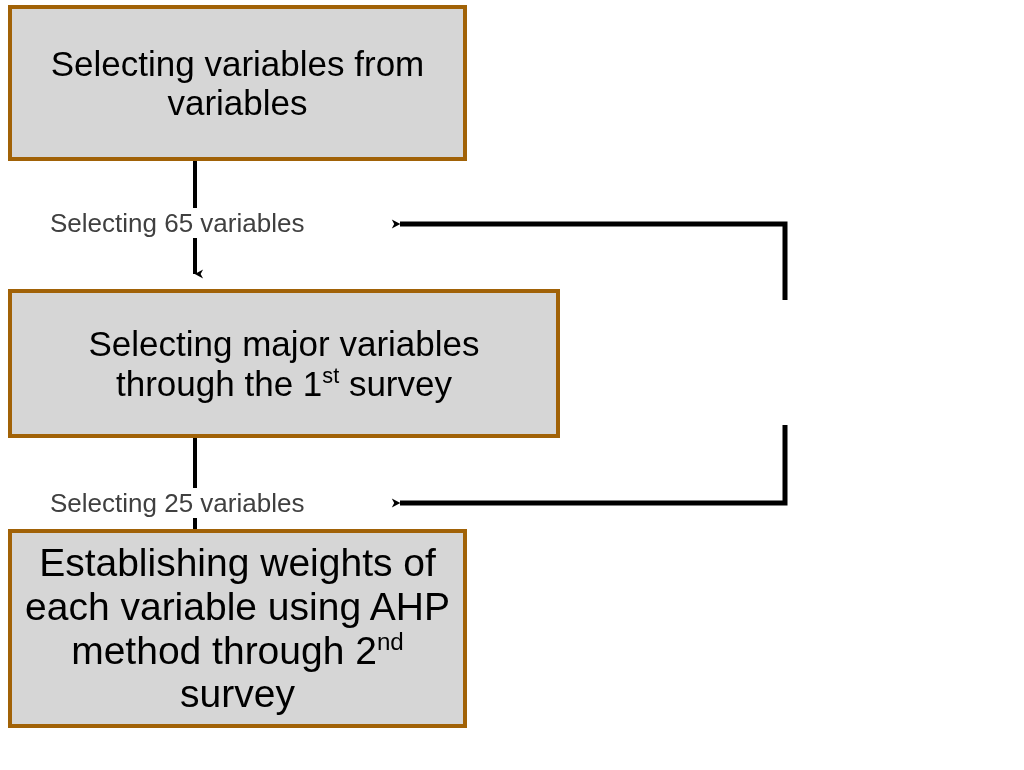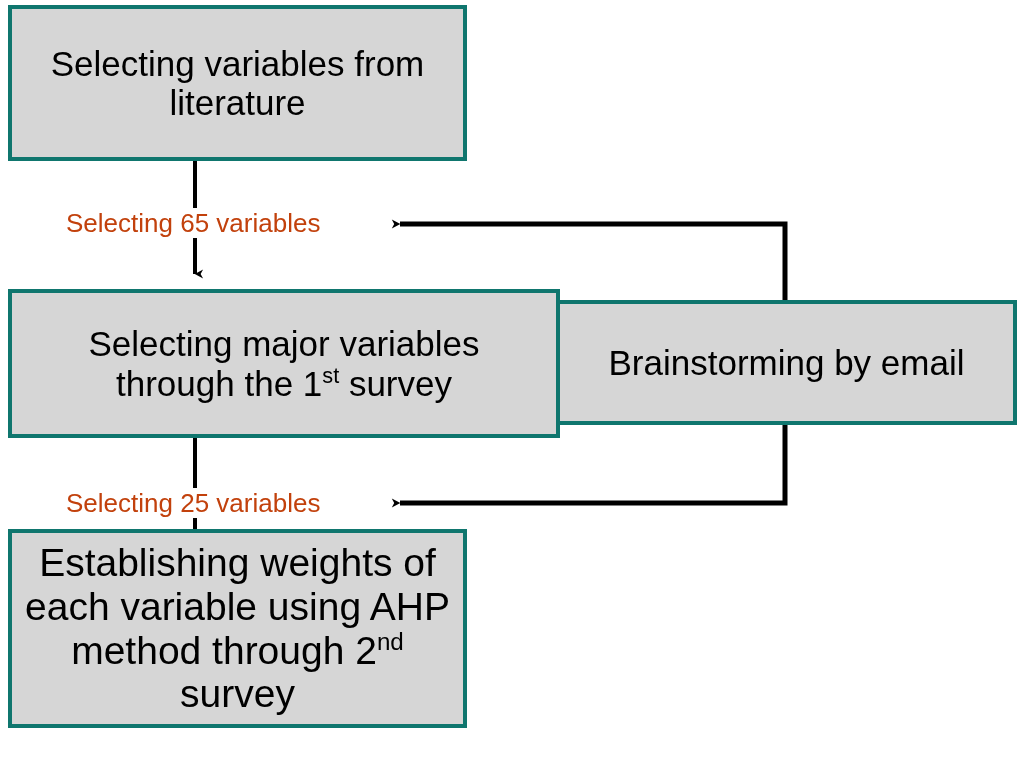--- a/index.html
+++ b/index.html
@@ -27,21 +27,21 @@
     width: 1024px;
     height: 770px;
     z-index: 1;
   }
   
   .node {
     position: absolute;
     z-index: 3;
     box-sizing: border-box;
     background: #d6d6d6;
-    border: 4px solid #0f766e;
+    border: 4px solid #a16207;
     display: flex;
     align-items: center;
     justify-content: center;
     text-align: center;
     color: #000000;
     line-height: 1.12;
     padding: 2px 10px;
   }
   .node-label {
     display: block;
@@ -72,27 +72,26 @@
     left: 556px;
     top: 300px;
     width: 461px;
     height: 125px;
     font-size: 35px;
   }
   
   .edge-label {
     position: absolute;
     z-index: 2;
-    color: #c2410c;
+    color: #404040;
     font-size: 26px;
     line-height: 1;
     white-space: nowrap;
     background: #ffffff;
     padding: 2px 6px;
-    margin-left: 16px;
   }
   #edge-label-65 {
     left: 44px;
     top: 208px;
   }
   #edge-label-25 {
     left: 44px;
     top: 488px;
   }
   sup {
@@ -132,41 +131,38 @@
     </g>
 
     <g>
       <path d="M785,425 L785,503 L400,503" stroke="#000000" stroke-width="5" fill="none" marker-end="url(#arrow-left)"></path>
     </g>
   </svg>
 
   <div class="node" id="node-literature">
     <span class="node-label">
       <span>Selecting variables from</span><br>
-      <span>literature</span>
+      <span>variables</span>
     </span>
   </div>
 
   <div class="node" id="node-first-survey">
     <span class="node-label">
       <span>Selecting major variables</span><br>
       <span>through the 1</span><sup>st</sup><span> survey</span>
     </span>
   </div>
 
   <div class="node" id="node-ahp">
     <span class="node-label">
       <span>Establishing weights of</span><br>
       <span>each variable using AHP</span><br>
       <span>method through 2</span><sup>nd</sup><br>
       <span>survey</span>
     </span>
   </div>
 
-  <div class="node" id="node-brainstorming">
-    <span class="node-label">Brainstorming by email</span>
-  </div>
 
   <div class="edge-label" id="edge-label-65">Selecting 65 variables</div>
 
   <div class="edge-label" id="edge-label-25">Selecting 25 variables</div>
 
 </div>
 
 </body></html>

